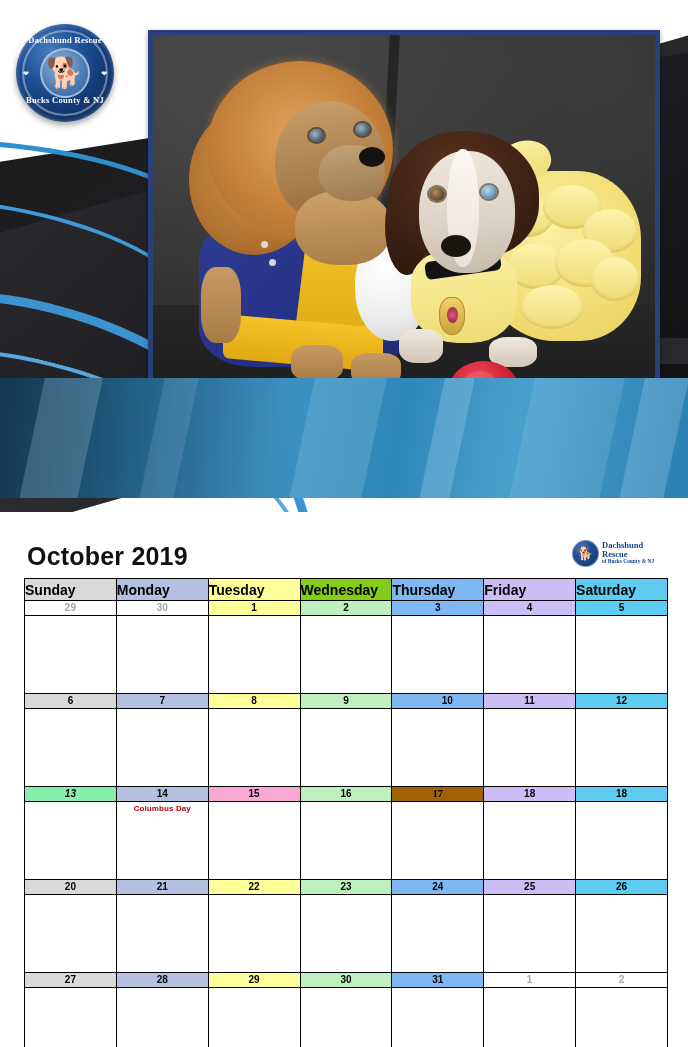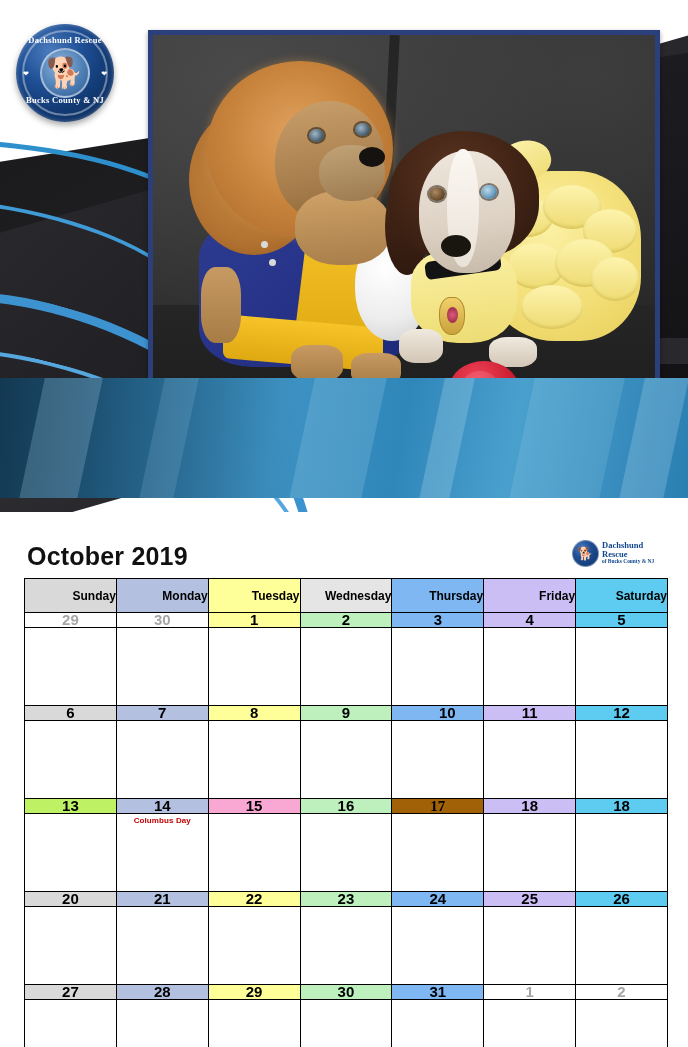--- a/index.html
+++ b/index.html
@@ -211,24 +211,24 @@
   .cal-logo .mini-txt { line-height:1.05; }
   .cal-logo .mt1 { font-size:8.5px; font-weight:bold; color:#10468f; font-family:"Liberation Serif",serif; }
   .cal-logo .mt2 { font-size:5.4px; font-weight:bold; color:#10468f; font-family:"Liberation Serif",serif; }
 
   table.cal {
     position:absolute; left:24px; top:66px; width:644px;
     border-collapse:collapse; table-layout:fixed;
   }
   table.cal th, table.cal td { border:1px solid #000; padding:0; }
   table.cal th {
-    height:34px; font-size:12px; font-weight:bold; color:#000; text-align:right;
+    height:22px; font-size:14px; font-weight:bold; color:#000; text-align:left;
   }
   td.daynum {
-    height:14px; text-align:center; font-size:15px; font-weight:bold; color:#000;
+    height:14px; text-align:center; font-size:10px; font-weight:bold; color:#000;
     line-height:14px;
   }
   td.daynum.out { color:#a6a6a6; background:#ffffff !important; font-weight:bold; }
   td.body { height:78px; vertical-align:top; background:#fff; }
   td.body .evt {
     display:block; text-align:center; font-size:8px; font-weight:bold; color:#c00000;
     margin-top:2px; letter-spacing:.1px;
   }
   tr.bodyrow.last td.body { height:72px; }
 </style>
@@ -339,21 +339,21 @@
         <div class="mt2">of Bucks County &amp; NJ</div>
       </div>
     </div>
 
     <table class="cal">
       <thead>
         <tr id="hdr-row">
             <th style="background: rgb(217, 217, 217);">Sunday</th>
             <th style="background: rgb(179, 192, 224);">Monday</th>
             <th style="background: rgb(255, 255, 153);">Tuesday</th>
-            <th style="background: #e5e5e5;">Wednesday</th>
+            <th style="background: #84cc16;">Wednesday</th>
             <th style="background: rgb(127, 183, 242);">Thursday</th>
             <th style="background: rgb(203, 190, 245);">Friday</th>
             <th style="background: rgb(94, 203, 240);">Saturday</th>
           </tr>
       </thead>
       <tbody id="cal-body">
           <tr>
             <td class="daynum out">29</td>
             <td class="daynum out">30</td>
             <td class="daynum" style="background: rgb(255, 255, 153);">1</td>
@@ -383,21 +383,21 @@
           <tr class="bodyrow">
             <td class="body"></td>
             <td class="body"></td>
             <td class="body"></td>
             <td class="body"></td>
             <td class="body"></td>
             <td class="body"></td>
             <td class="body"></td>
           </tr>
           <tr>
-            <td class="daynum" style="background: #bef264;">13</td>
+            <td class="daynum" style="background: #86efac; font-style: italic;">13</td>
             <td class="daynum" style="background: rgb(179, 192, 224);">14</td>
             <td class="daynum" style="background: #f9a8d4;">15</td>
             <td class="daynum" style="background: rgb(189, 240, 189);">16</td>
             <td class="daynum" style="background: #a16207; font-family: Liberation Serif, serif;">17</td>
             <td class="daynum" style="background: rgb(203, 190, 245);">18</td>
             <td class="daynum" style="background: rgb(94, 203, 240);">18</td>
           </tr>
           <tr class="bodyrow">
             <td class="body"></td>
             <td class="body">

